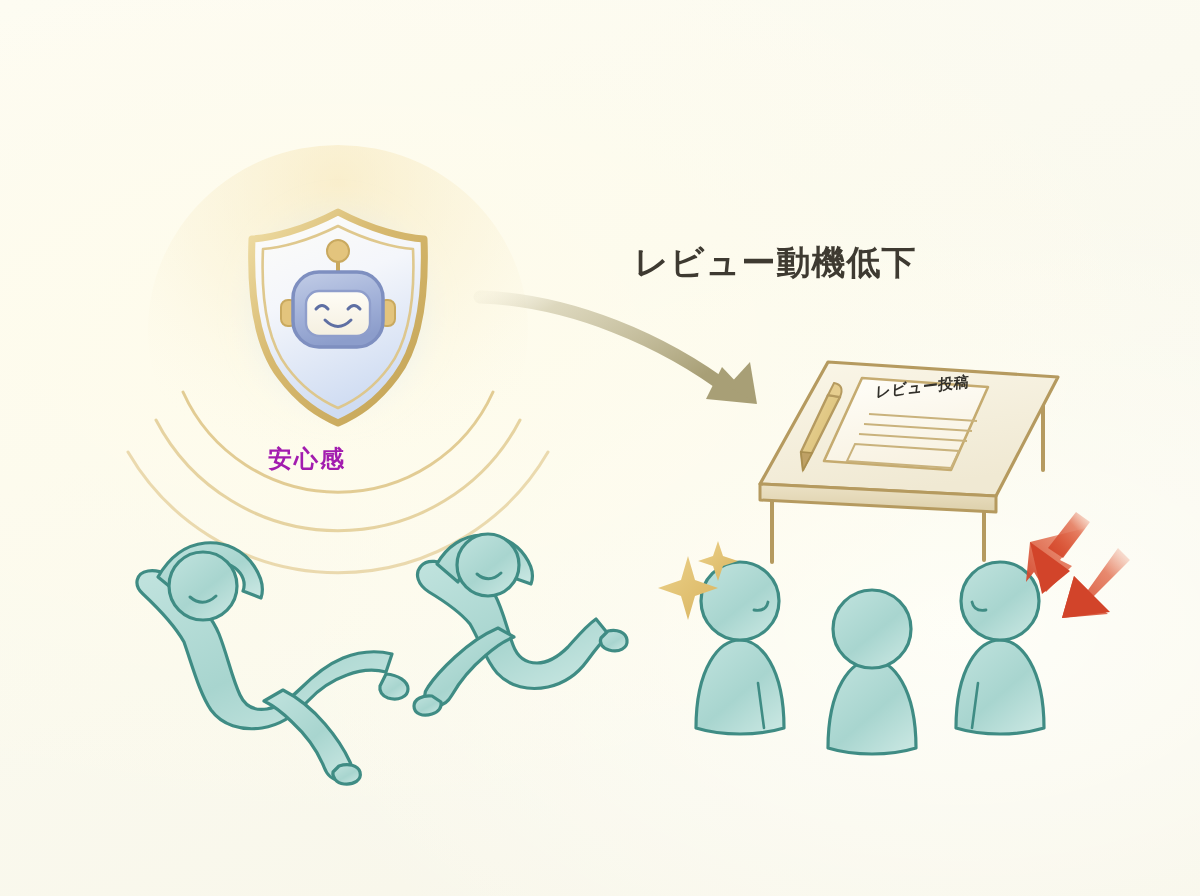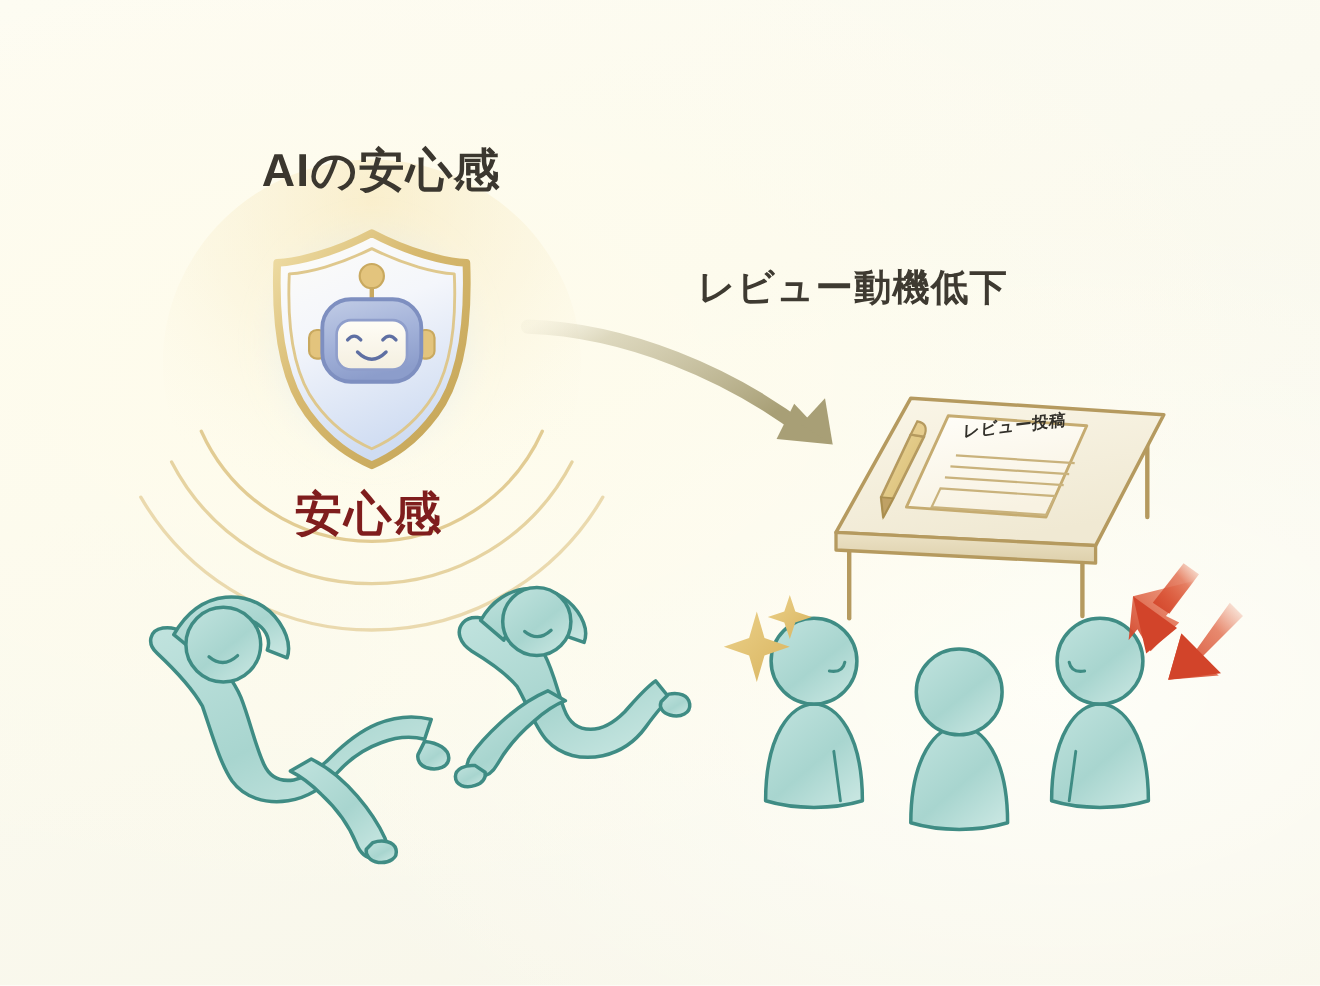--- a/index.html
+++ b/index.html
@@ -52,23 +52,23 @@
     top: 245px;
     font-size: 34px;
     font-weight: 600;
     color: #3e3a31;
     letter-spacing: 1px;
     text-align: right;
   }
   .lbl-aura {
     left: 268px;
     top: 447px;
-    font-size: 43px;
+    font-size: 24px;
     font-weight: 700;
-    color: #7f1d1d;
+    color: #a21caf;
     letter-spacing: 2px;
   }
   .lbl-form {
     position: absolute;
     left: 876px;
     top: 383px;
     font-size: 15px;
     font-weight: 700;
     color: #32302a;
     letter-spacing: 0.5px;
@@ -388,17 +388,16 @@
         <path d="M 1030 542 L 1070 571 L 1042 594 Z" fill="#d2442a"></path>
         <path d="M 1090 522 L 1063 558 L 1048 548 L 1076 512 Z" fill="url(#gRedArrow)"></path>
       </g>
       <g>
         <path d="M 1130 560 L 1090 600 L 1108 614 L 1062 618 L 1074 576 L 1088 590 L 1118 548 Z" fill="url(#gRedArrow)"></path>
         <path d="M 1062 618 L 1074 576 L 1110 612 Z" fill="#d2442a"></path>
       </g>
     </g>
   </svg>
 
-  <div class="lbl lbl-title">AIの安心感</div>
   <div class="lbl lbl-flow">レビュー動機低下</div>
   <div class="lbl lbl-aura">安心感</div>
   <div class="lbl-form">レビュー投稿</div>
 </div>
 
 </body></html>

